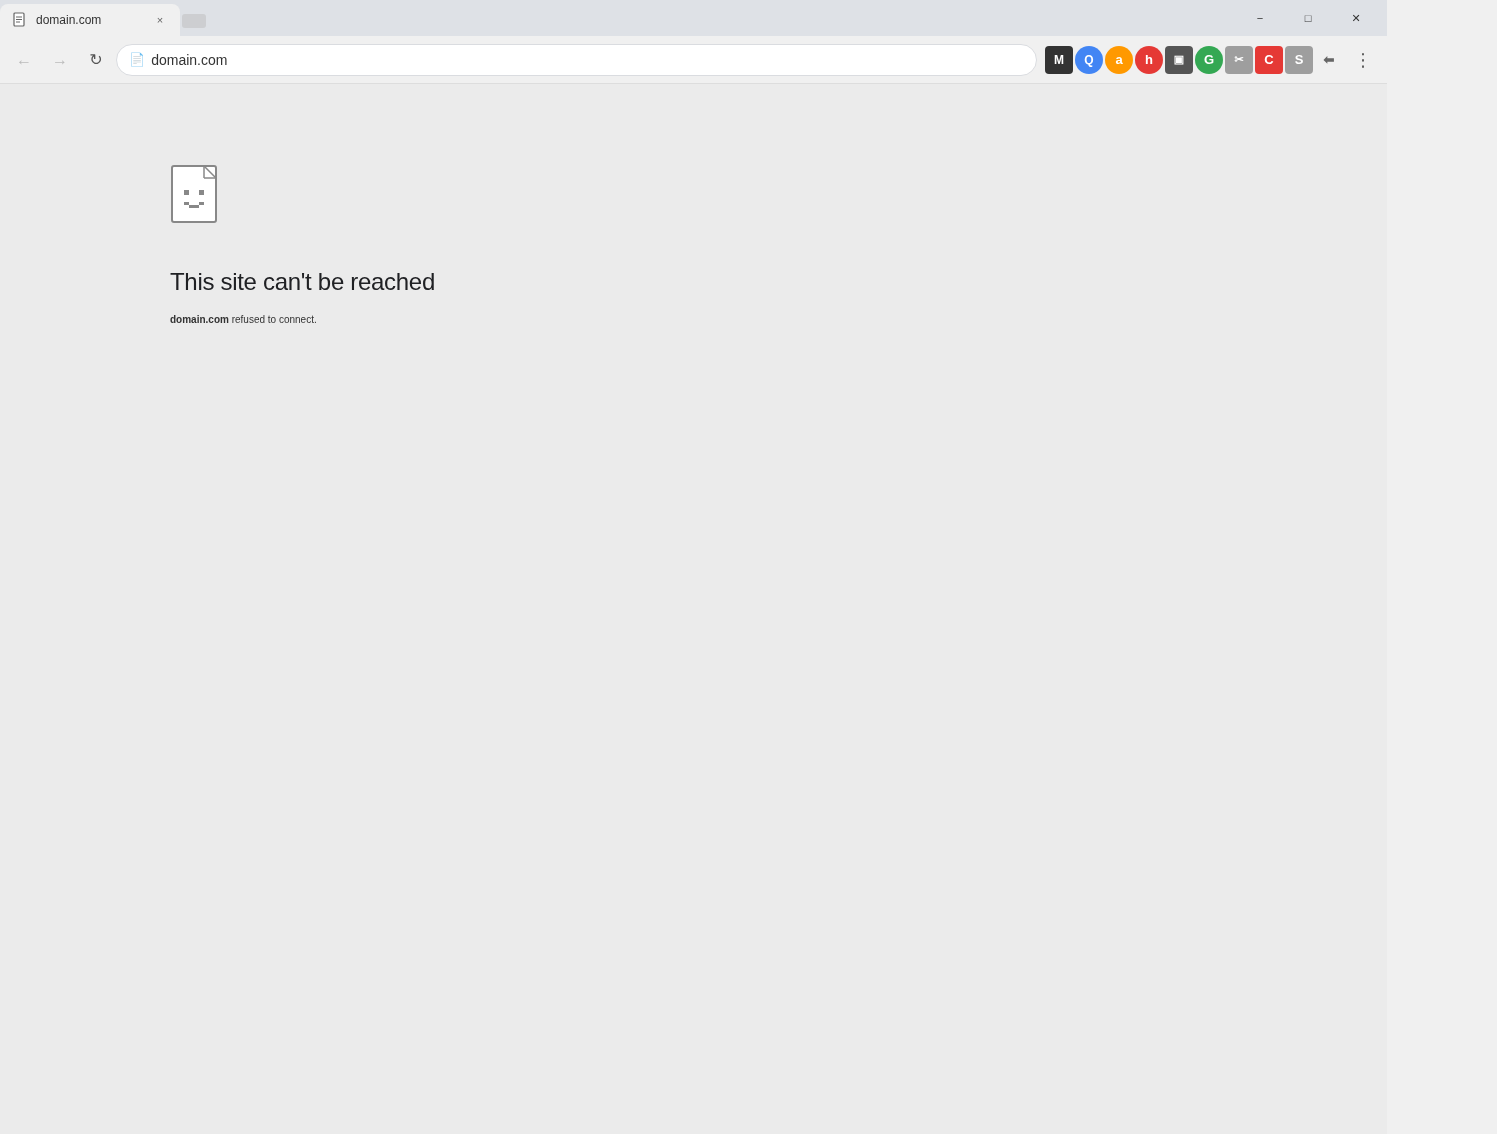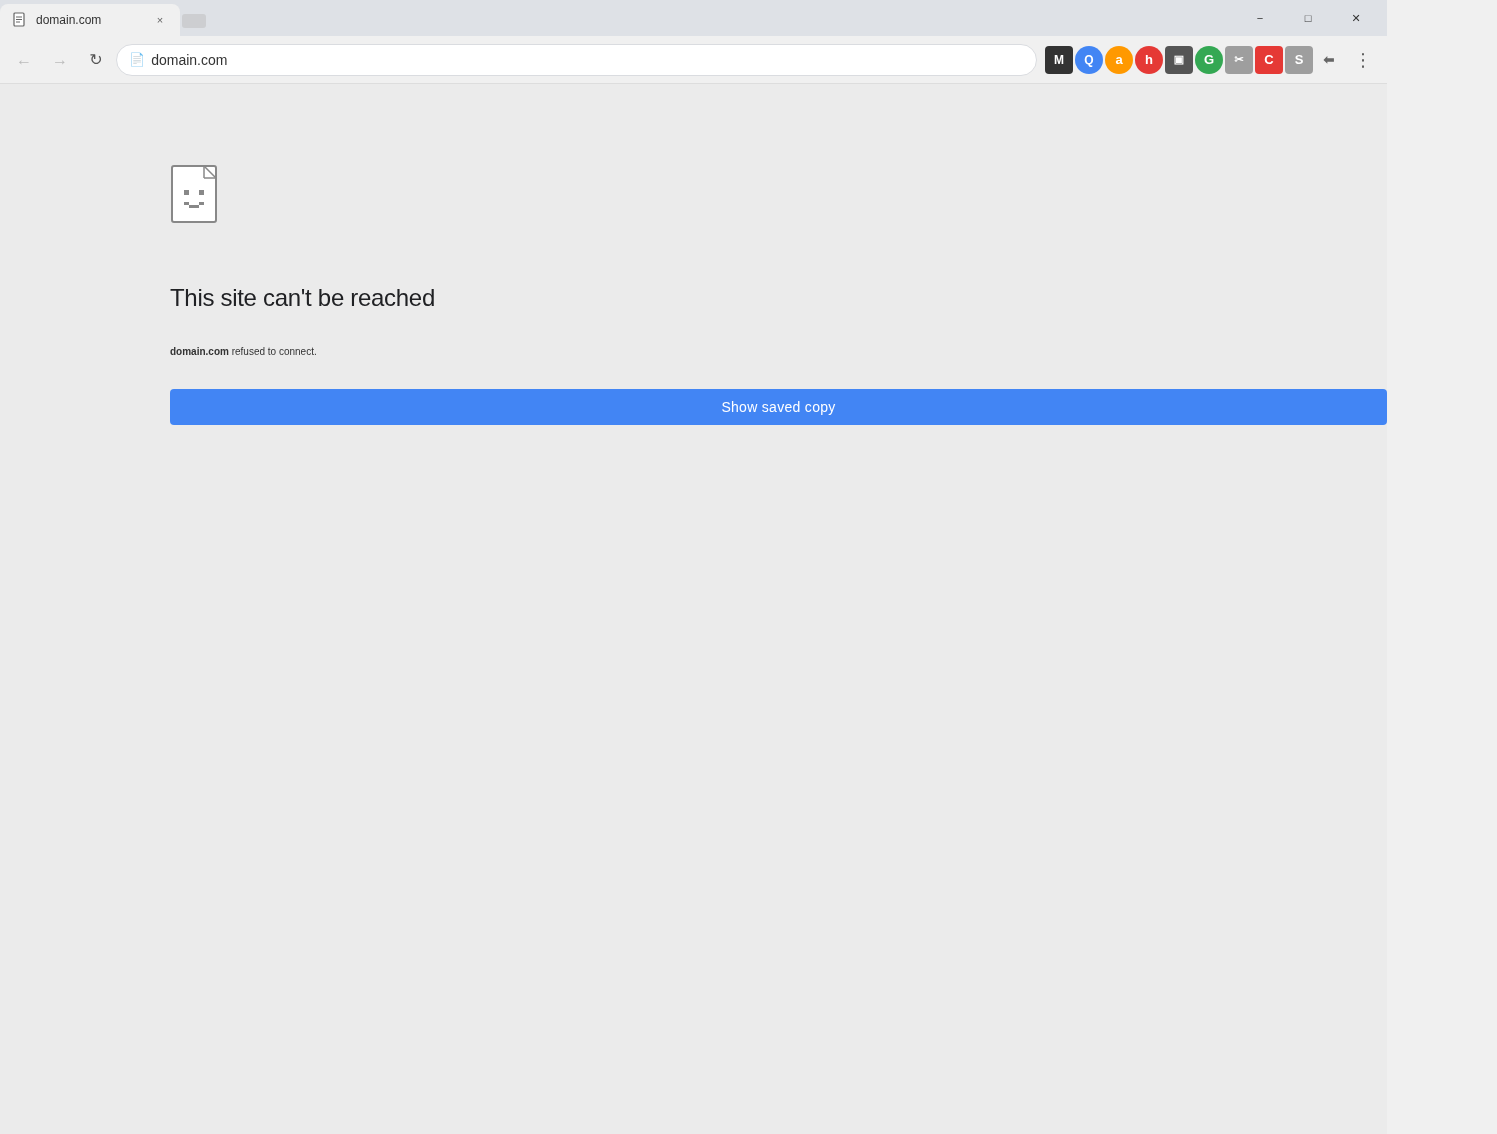--- a/index.html
+++ b/index.html
@@ -200,21 +200,20 @@
       font-size: 18px;
     }
 
     
     .page-content {
       flex: 1;
       background: #ebebeb;
       display: flex;
       flex-direction: column;
       padding: 80px 0 0 170px;
-      gap: 16px;
     }
 
     
     .error-icon {
       width: 60px;
       height: 68px;
       margin-bottom: 36px;
     }
 
     
@@ -357,17 +356,16 @@
     </svg>
 
     <h1 class="error-heading">This site can't be reached</h1>
 
     <p class="error-description">
       <strong>domain.com</strong><span> refused to connect.</span>
     </p>
 
 
 
-    <button class="show-saved-btn">Show saved copy</button>
 
   </div>
 
 </div>
 
 </body></html>

